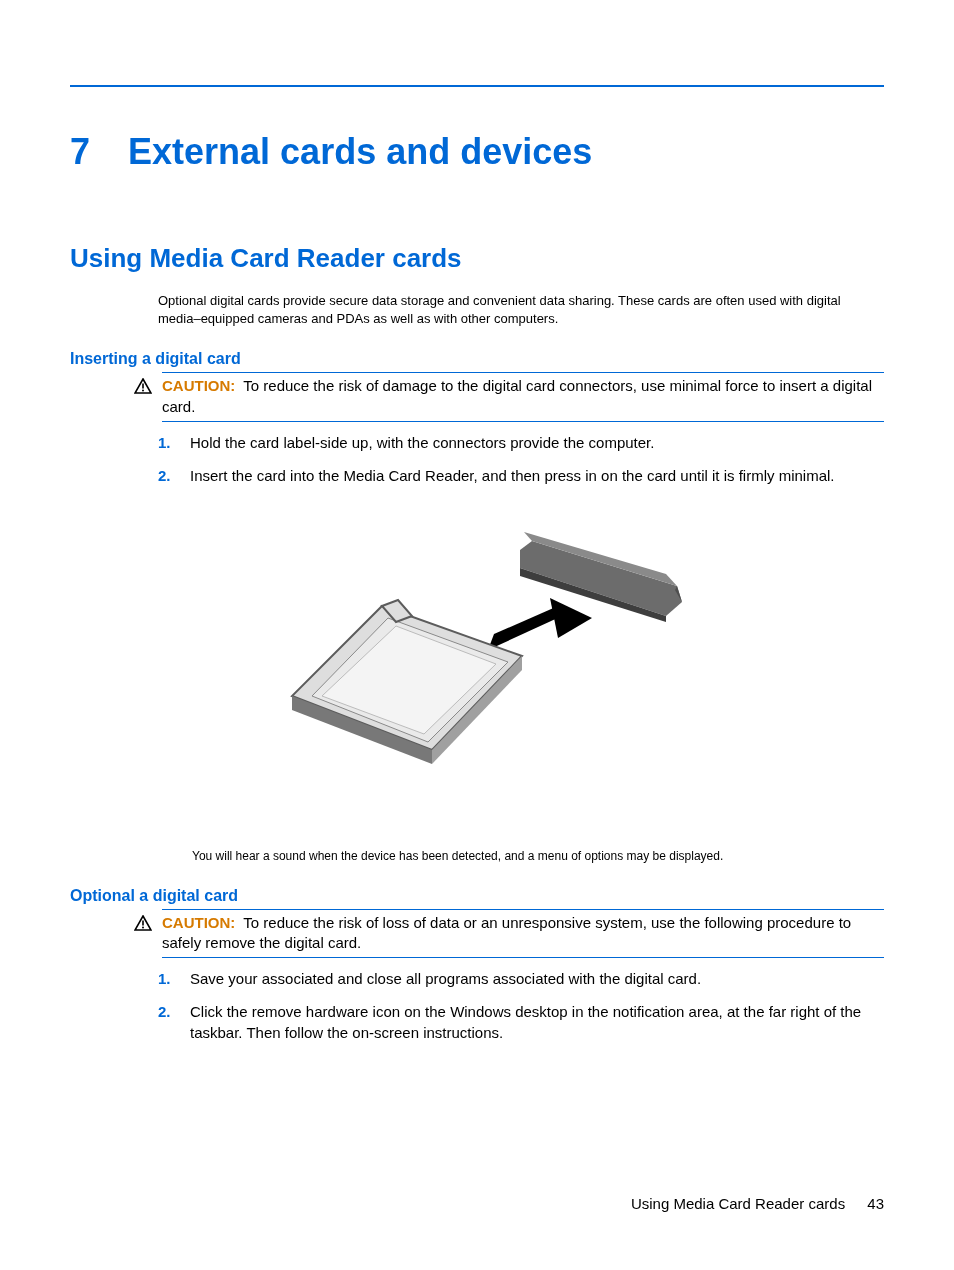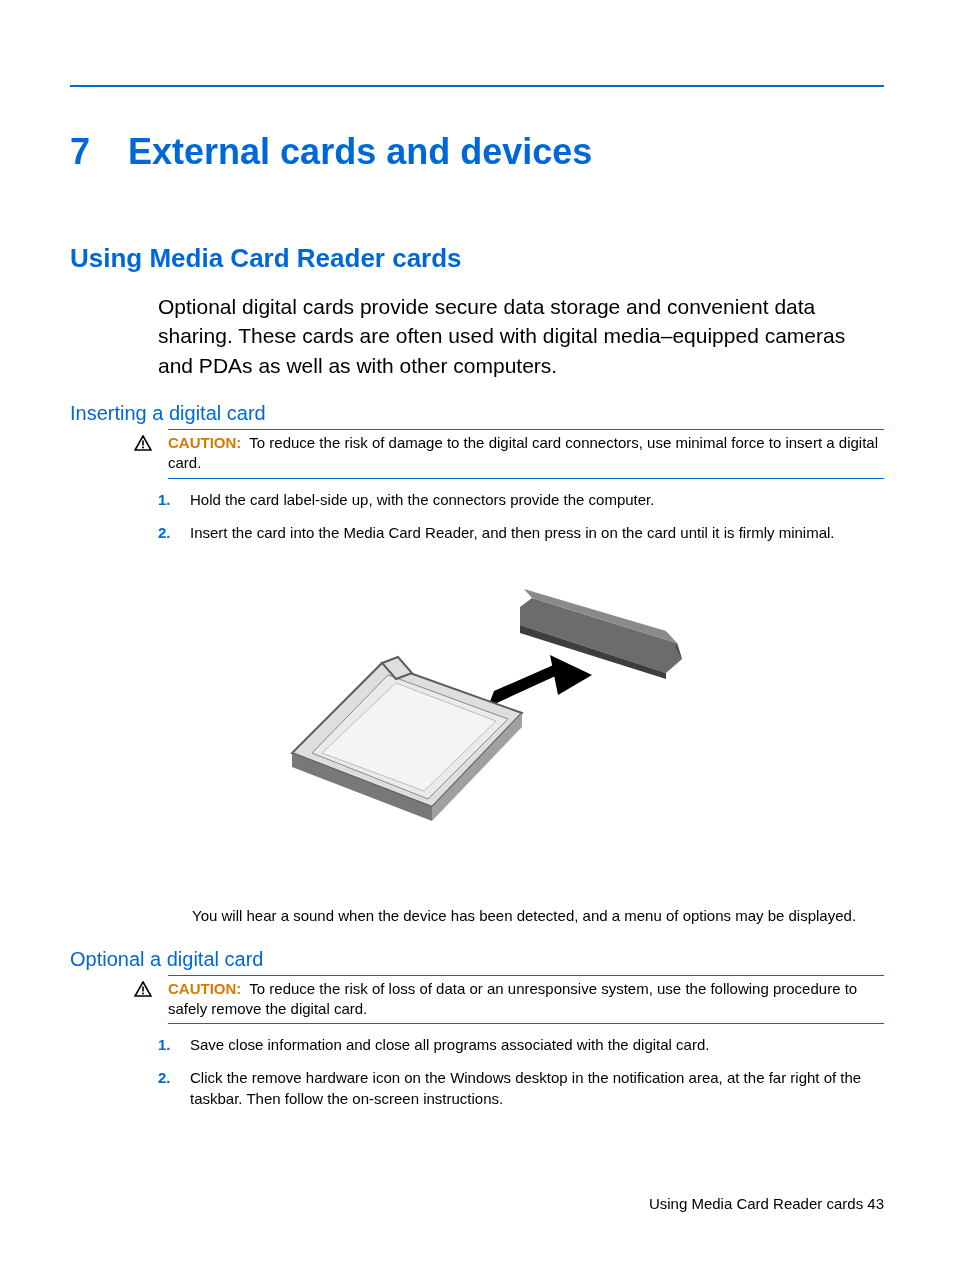--- a/index.html
+++ b/index.html
@@ -37,36 +37,36 @@
       color: #0068d6;
       margin-top: 30px;
     }
     .h2 {
       font-size: 26px;
       font-weight: bold;
       color: #0068d6;
       margin-bottom: 18px;
     }
     .h3 {
-      font-size: 20px;
-      font-weight: normal;
+      font-size: 16px;
+      font-weight: bold;
       color: #0068d6;
       margin-top: 22px;
       margin-bottom: 4px;
     }
     .body-text {
-      font-size: 21px;
+      font-size: 13px;
       line-height: 1.4;
       margin-left: 88px;
       margin-bottom: 10px;
     }
     .caution-block {
       display: flex;
       align-items: flex-start;
-      gap: 16px;
+      gap: 10px;
       margin-left: 64px;
       margin-right: 0;
     }
     .caution-content {
       flex: 1;
       border-top: 1px solid #0068d6;
       border-bottom: 1px solid #0068d6;
       padding: 3px 0 4px 0;
       font-size: 15px;
       line-height: 1.35;
@@ -94,33 +94,34 @@
     .ol-num {
       font-weight: bold;
       color: #0068d6;
       min-width: 14px;
     }
     .fig {
       text-align: center;
       margin: 20px 0 18px 0;
     }
     .after-step-text {
-      font-size: 15px;
+      font-size: 12px;
       line-height: 1.4;
       margin-left: 122px;
       margin-bottom: 10px;
       margin-top: 48px;
     }
     .footer {
       position: absolute;
       bottom: 58px;
       right: 70px;
       font-size: 15px;
     }
     .footer-page {
+      margin-left: 18px;
     }
   </style>
 </head>
 <body>
 
 <div class="page">
   <div class="chapter-rule"></div>
   <div class="chapter-header">
     <span class="chapter-number">7</span>
     <span class="chapter-title">External cards and devices</span>
@@ -196,21 +197,21 @@
       </svg>
     </span>
     <div class="caution-content">
       <span class="caution-label">CAUTION:</span><span>To reduce the risk of loss of data or an unresponsive system, use the following procedure to safely remove the digital card.</span>
     </div>
   </div>
 
   <div class="ol">
     <div class="ol-item">
       <span class="ol-num">1.</span>
-      <span>Save close information and close all programs associated with the digital card.</span>
+      <span>Save your associated and close all programs associated with the digital card.</span>
     </div>
     <div class="ol-item">
       <span class="ol-num">2.</span>
       <span>Click the remove hardware icon on the Windows desktop in the notification area, at the far right of the taskbar. Then follow the on-screen instructions.</span>
     </div>
   </div>
 
   <div class="footer">
     <span>Using Media Card Reader cards</span>
     <span class="footer-page">43</span>

